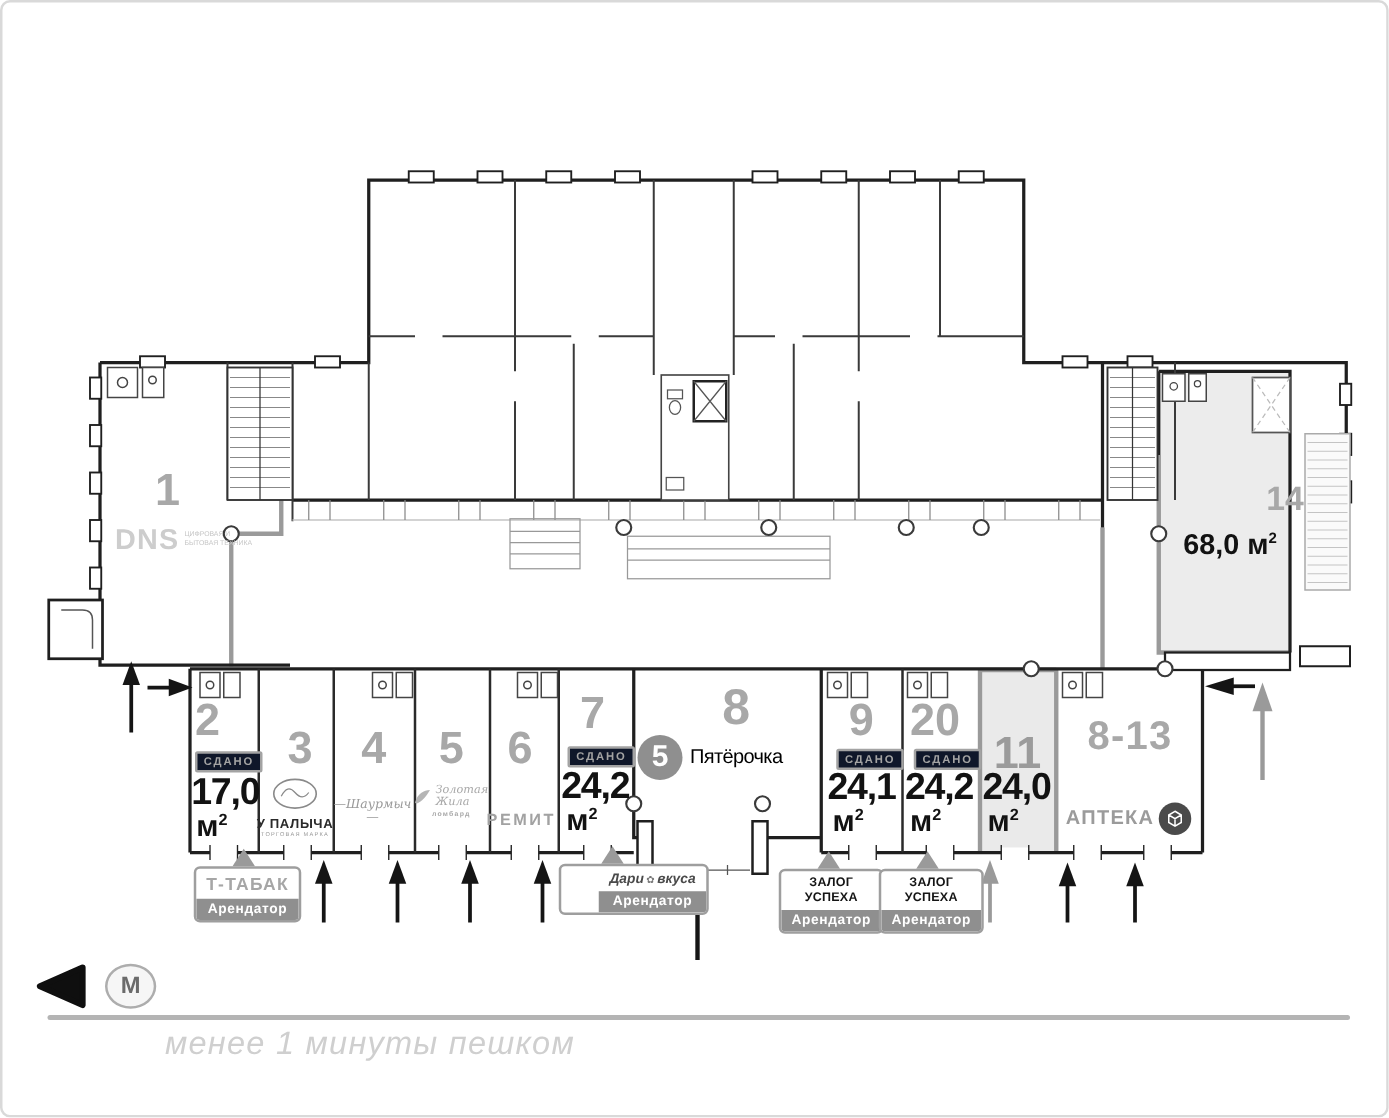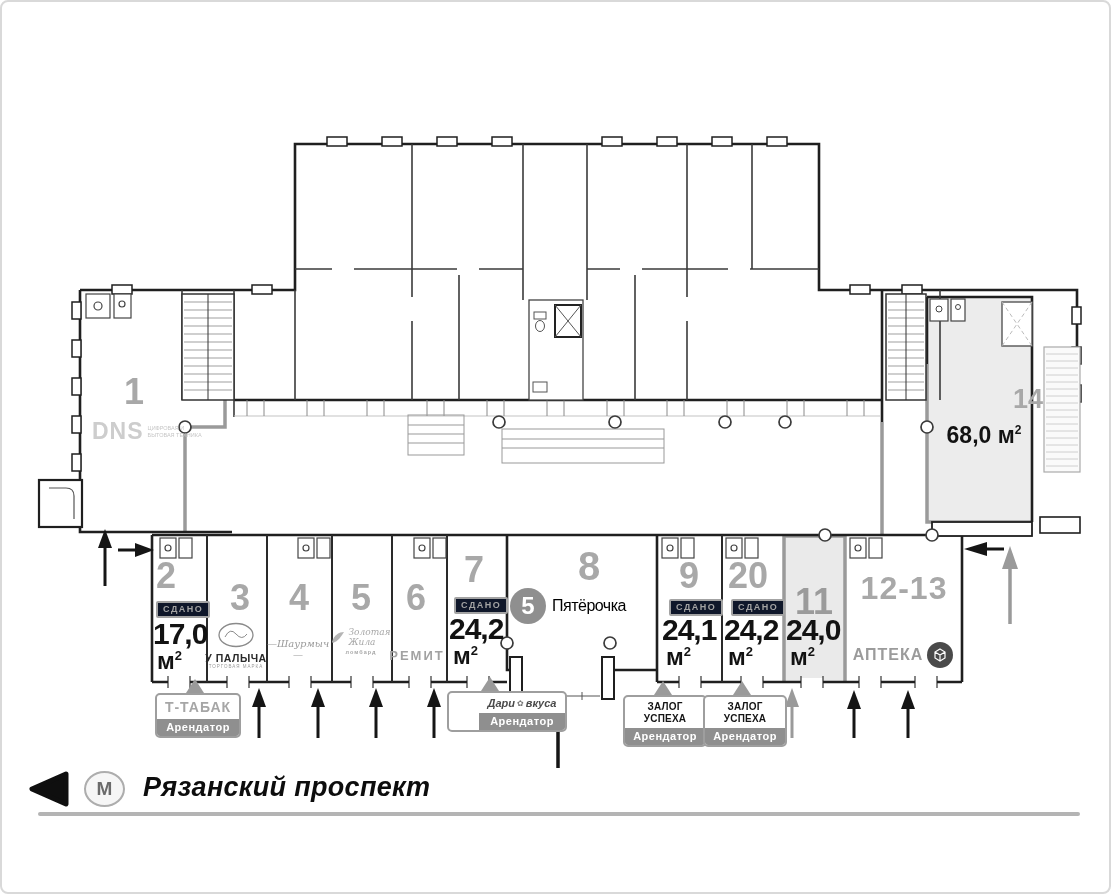--- a/index.html
+++ b/index.html
@@ -360,21 +360,21 @@
     <span class="a-val">24,2</span>
     <span class="a-unit"><span>м</span><sup>2</sup></span>
   </div>
 
   <div class="u-num" style="left:788px;top:582px;width:48px;color:#9b9b9b;">11</div>
   <div class="area" style="left:784px;top:614px;">
     <span class="a-val">24,0</span>
     <span class="a-unit"><span>м</span><sup>2</sup></span>
   </div>
 
-  <div class="u-num" style="left:854px;top:570px;width:96px;font-size:32px;letter-spacing:1px;">12-13</div>
+  <div class="u-num" style="left:854px;top:570px;width:96px;font-size:32px;letter-spacing:1px;">8-13</div>
   <div class="logo-apteka" style="left:848px;top:608px;width:106px;">
     <span class="apt-name">АПТЕКА</span>
     <span class="apt-circle">
       <svg width="16" height="16" viewBox="-8 -8 16 16">
           <path d="M0,-6 L5,-3 V3 L0,6 L-5,3 V-3 Z M-5,-3 L0,0 L5,-3 M0,0 V6" fill="none" stroke="#fff" stroke-width="1.2"></path>
         </svg>
     </span>
   </div>
 
   <div class="u-num" style="left:960px;top:384px;width:46px;font-size:27px;margin-left:43px;">14</div>
@@ -400,16 +400,16 @@
     <div class="t-role">Арендатор</div>
   </div>
   <div class="tag tag-dark" style="left:701px;top:693px;width:80px;">
     <div class="t-name">ЗАЛОГ УСПЕХА</div>
     <div class="t-role">Арендатор</div>
   </div>
 
   <div class="metro-icon">
     <span>М</span>
   </div>
-  <div class="station">Рязанский проспект</div>
   <div class="footer-line"></div>
+  <div class="walk">менее 1 минуты пешком</div>
 
 </div>
 
 </body></html>

